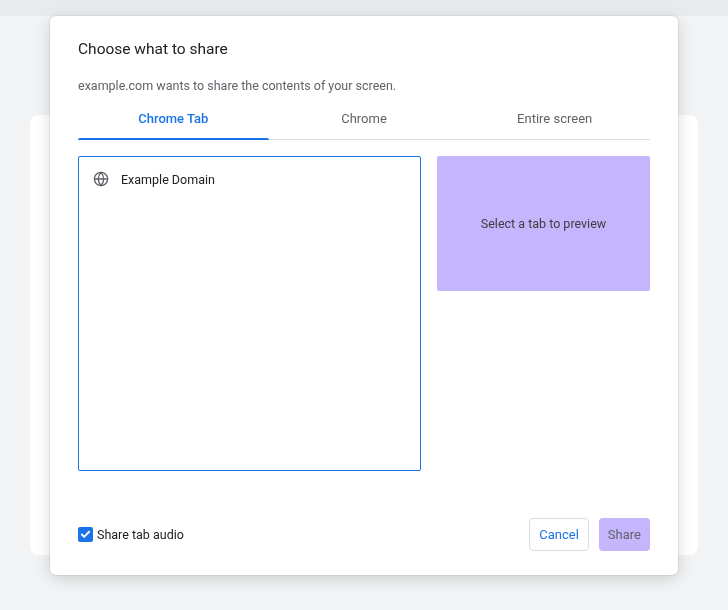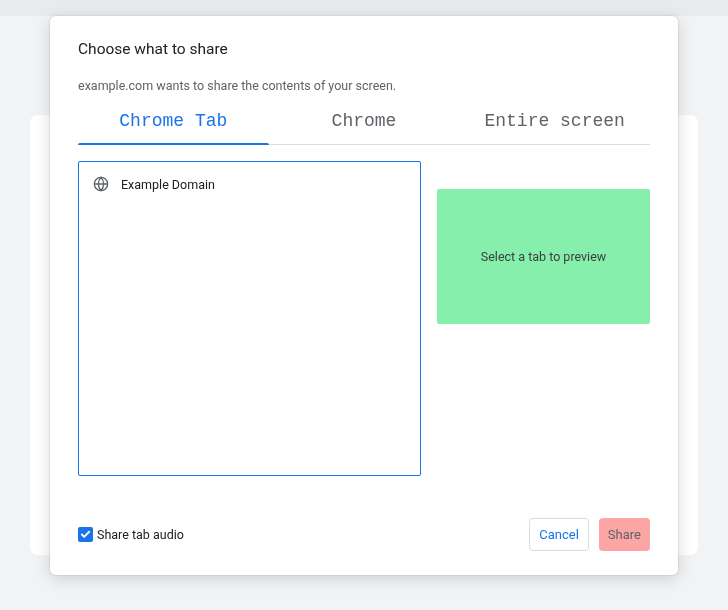--- a/index.html
+++ b/index.html
@@ -64,25 +64,24 @@
     }
     .tabs {
       display: flex;
       border-bottom: 1px solid #dadce0;
       margin: 0 28px;
     }
     .tab {
       flex: 1;
       text-align: center;
       padding: 12px 0 13px 0;
-      font-size: 18px;
+      font-size: 13px;
       color: #5f6368;
       cursor: pointer;
       position: relative;
-      font-family: Liberation Mono, monospace;
     }
     .tab.active {
       color: #1a73e8;
       font-weight: 500;
     }
     .tab.active::after {
       content: '';
       position: absolute;
       bottom: -1px;
       left: 0;
@@ -117,29 +116,28 @@
     .tab-item-icon {
       width: 16px;
       height: 16px;
       display: flex;
       align-items: center;
       justify-content: center;
       color: #5f6368;
     }
     .preview-panel {
       flex: 1;
-      background: #86efac;
+      background: #c4b5fd;
       height: 135px;
       border-radius: 2px;
       display: flex;
       align-items: center;
       justify-content: center;
       font-size: 12.5px;
       color: #3c4043;
-      margin-top: 28px;
     }
     .dialog-footer {
       display: flex;
       align-items: center;
       justify-content: space-between;
       padding: 20px 28px 24px 28px;
     }
     .audio-option {
       display: flex;
       align-items: center;
@@ -174,21 +172,21 @@
       cursor: pointer;
       border: none;
       font-family: inherit;
     }
     .btn-cancel {
       background: #ffffff;
       color: #1a73e8;
       border: 1px solid #dadce0;
     }
     .btn-share {
-      background: #fca5a5;
+      background: #c4b5fd;
       color: #5f6368;
     }
   </style>
 </head>
 <body>
 
 <div class="browser-header"></div>
 <div class="white-bg-panel"></div>
 
 <div class="dialog">

